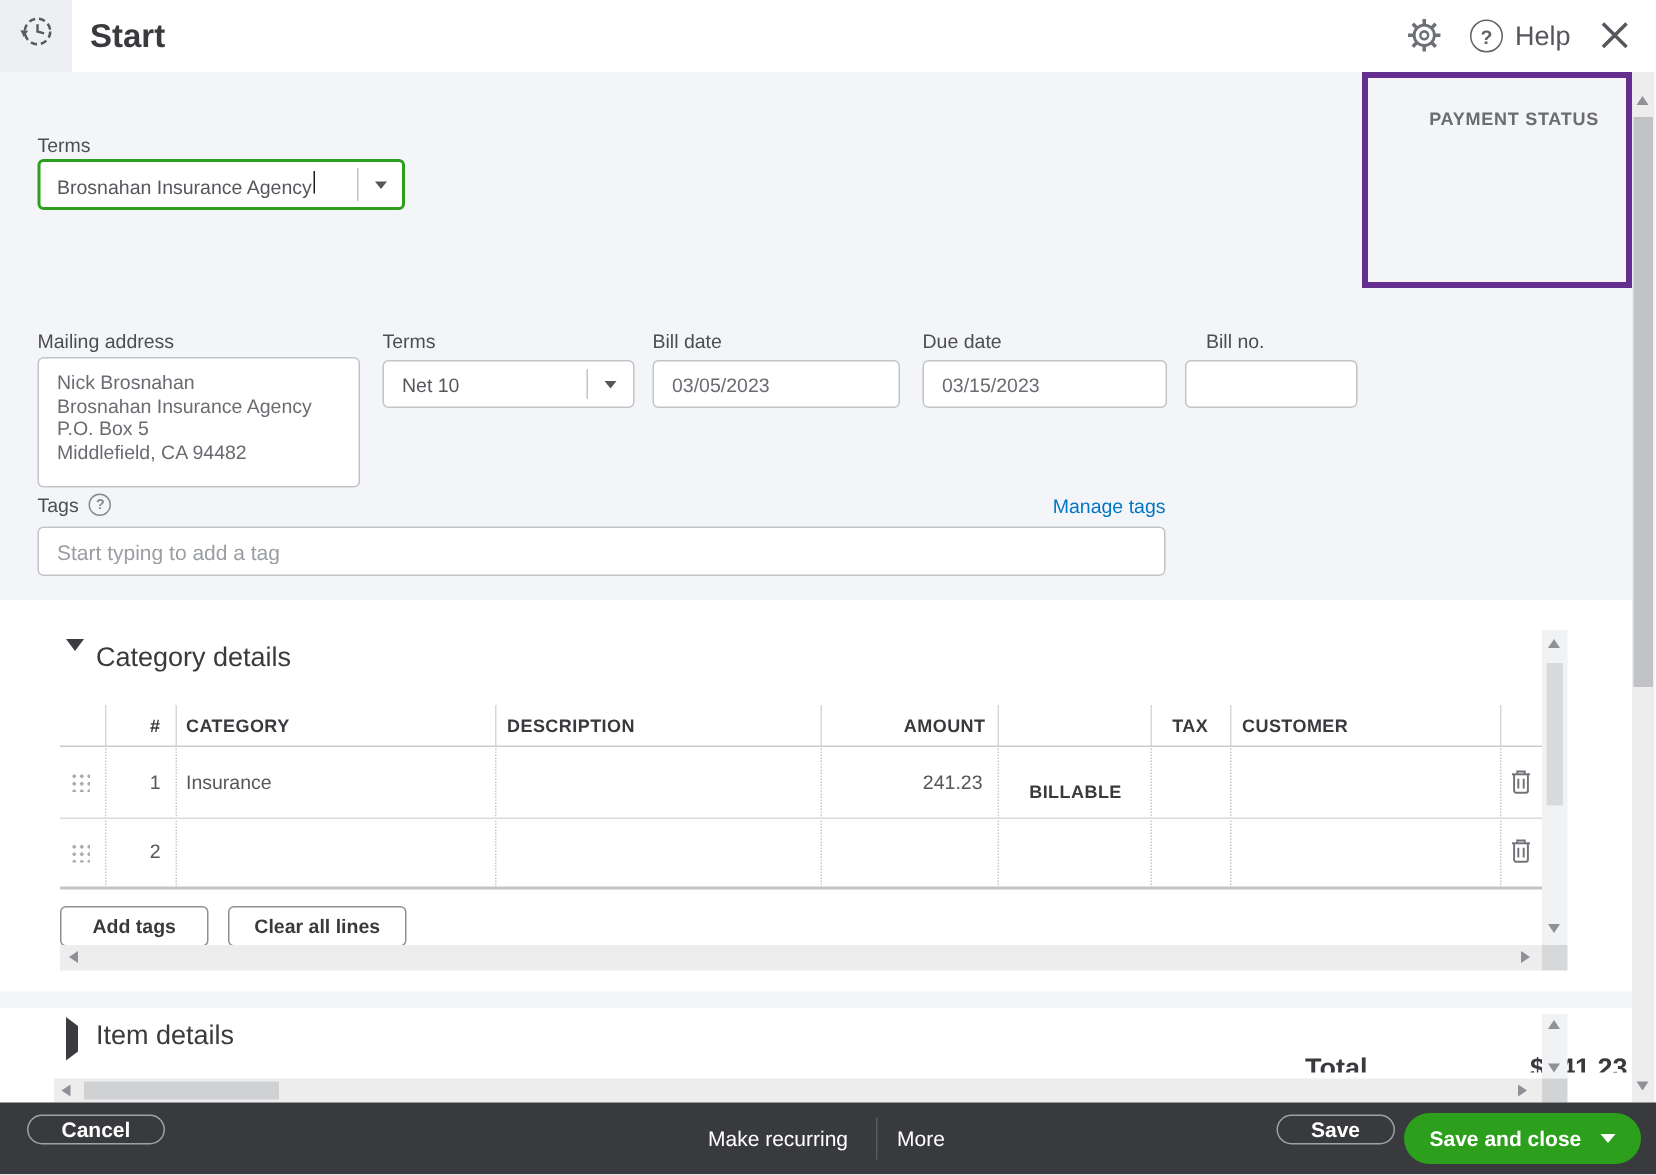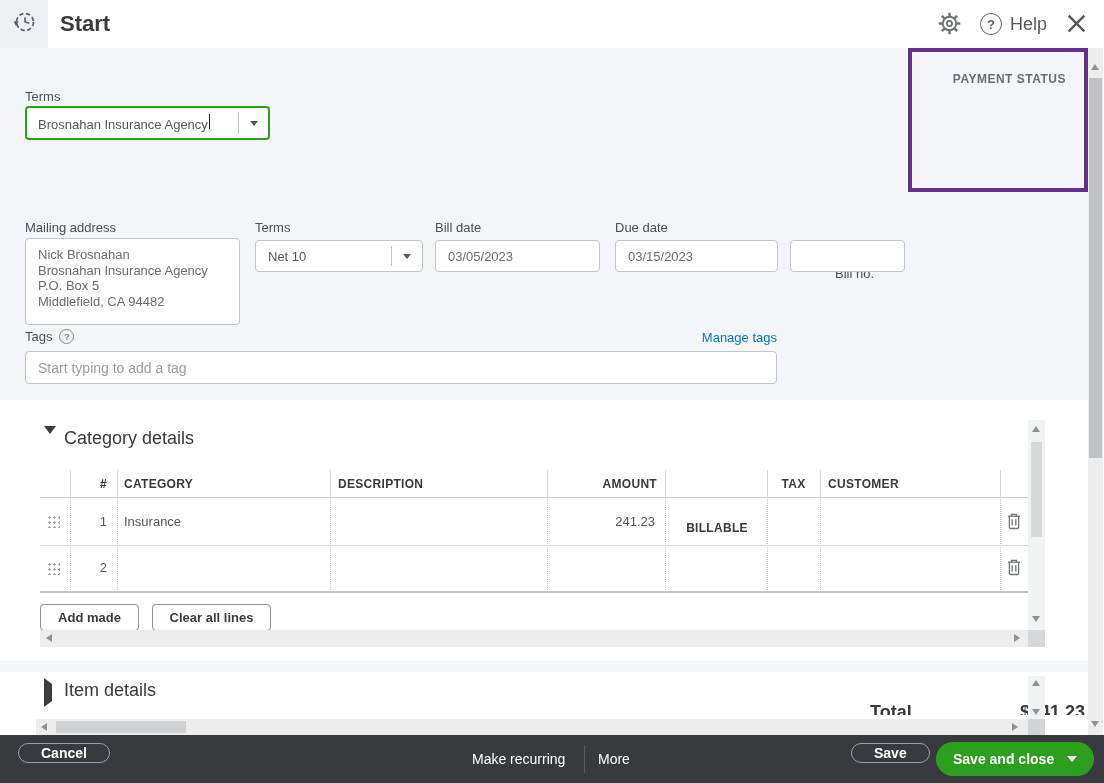--- a/index.html
+++ b/index.html
@@ -152,21 +152,21 @@
   <div class="abs lbl" style="left:435px; top:220px;">Bill date</div>
   <div class="abs inp" style="left:435px; top:240px; width:165px; height:32px;">
     <span>03/05/2023</span>
   </div>
 
   <div class="abs lbl" style="left:615px; top:220px;">Due date</div>
   <div class="abs inp" style="left:615px; top:240px; width:163px; height:32px;">
     <span>03/15/2023</span>
   </div>
 
-  <div class="abs lbl" style="left:835px; top:220px;margin-top:46px;">Bill no.</div>
+  <div class="abs lbl" style="left:804px; top:220px;">Bill no.</div>
   <div class="abs inp" style="left:790px; top:240px; width:115px; height:32px;">
     <span></span>
   </div>
 
   <div class="abs" style="left:25px; top:329px; display:flex; align-items:center; gap:7px;">
     <span class="lbl">Tags</span>
     <span class="qmark">?</span>
   </div>
   <div class="abs link" style="left:677px; top:330px; width:100px; text-align:right;">Manage tags</div>
   <input class="tags-input" placeholder="Start typing to add a tag" style="">
@@ -236,21 +236,21 @@
       <svg width="16" height="18" viewBox="0 0 16 18" fill="none" stroke="#707379" stroke-width="1.3">
         <path d="M2 4.2 H14"></path>
           <path d="M5.5 4 V2.3 h5 V4"></path>
         <path d="M3.4 4.2 v11 a1.3 1.3 0 0 0 1.3 1.3 h6.6 a1.3 1.3 0 0 0 1.3 -1.3 v-11"></path>
         <path d="M6.2 7.2 v6.4 M9.8 7.2 v6.4"></path>
       </svg>
     </span>
   </div>
 
   <div class="abs btn-line" style="left:40px; top:604px; width:99px;">
-    <span>Add made</span>
+    <span>Add tags</span>
   </div>
   <div class="abs btn-line" style="left:152px; top:604px; width:119px;">
     <span>Clear all lines</span>
   </div>
 
   <div class="abs sb-track-h" style="left:40px; top:630px; width:988px; height:17px;">
     <span class="arr-lf abs" style="left:6px; top:4px;"></span>
     <span class="arr-rt abs" style="right:8px; top:4px;"></span>
   </div>
   <div class="abs" style="left:1028px; top:630px; width:17px; height:17px; background:#d7d8da;"></div>

